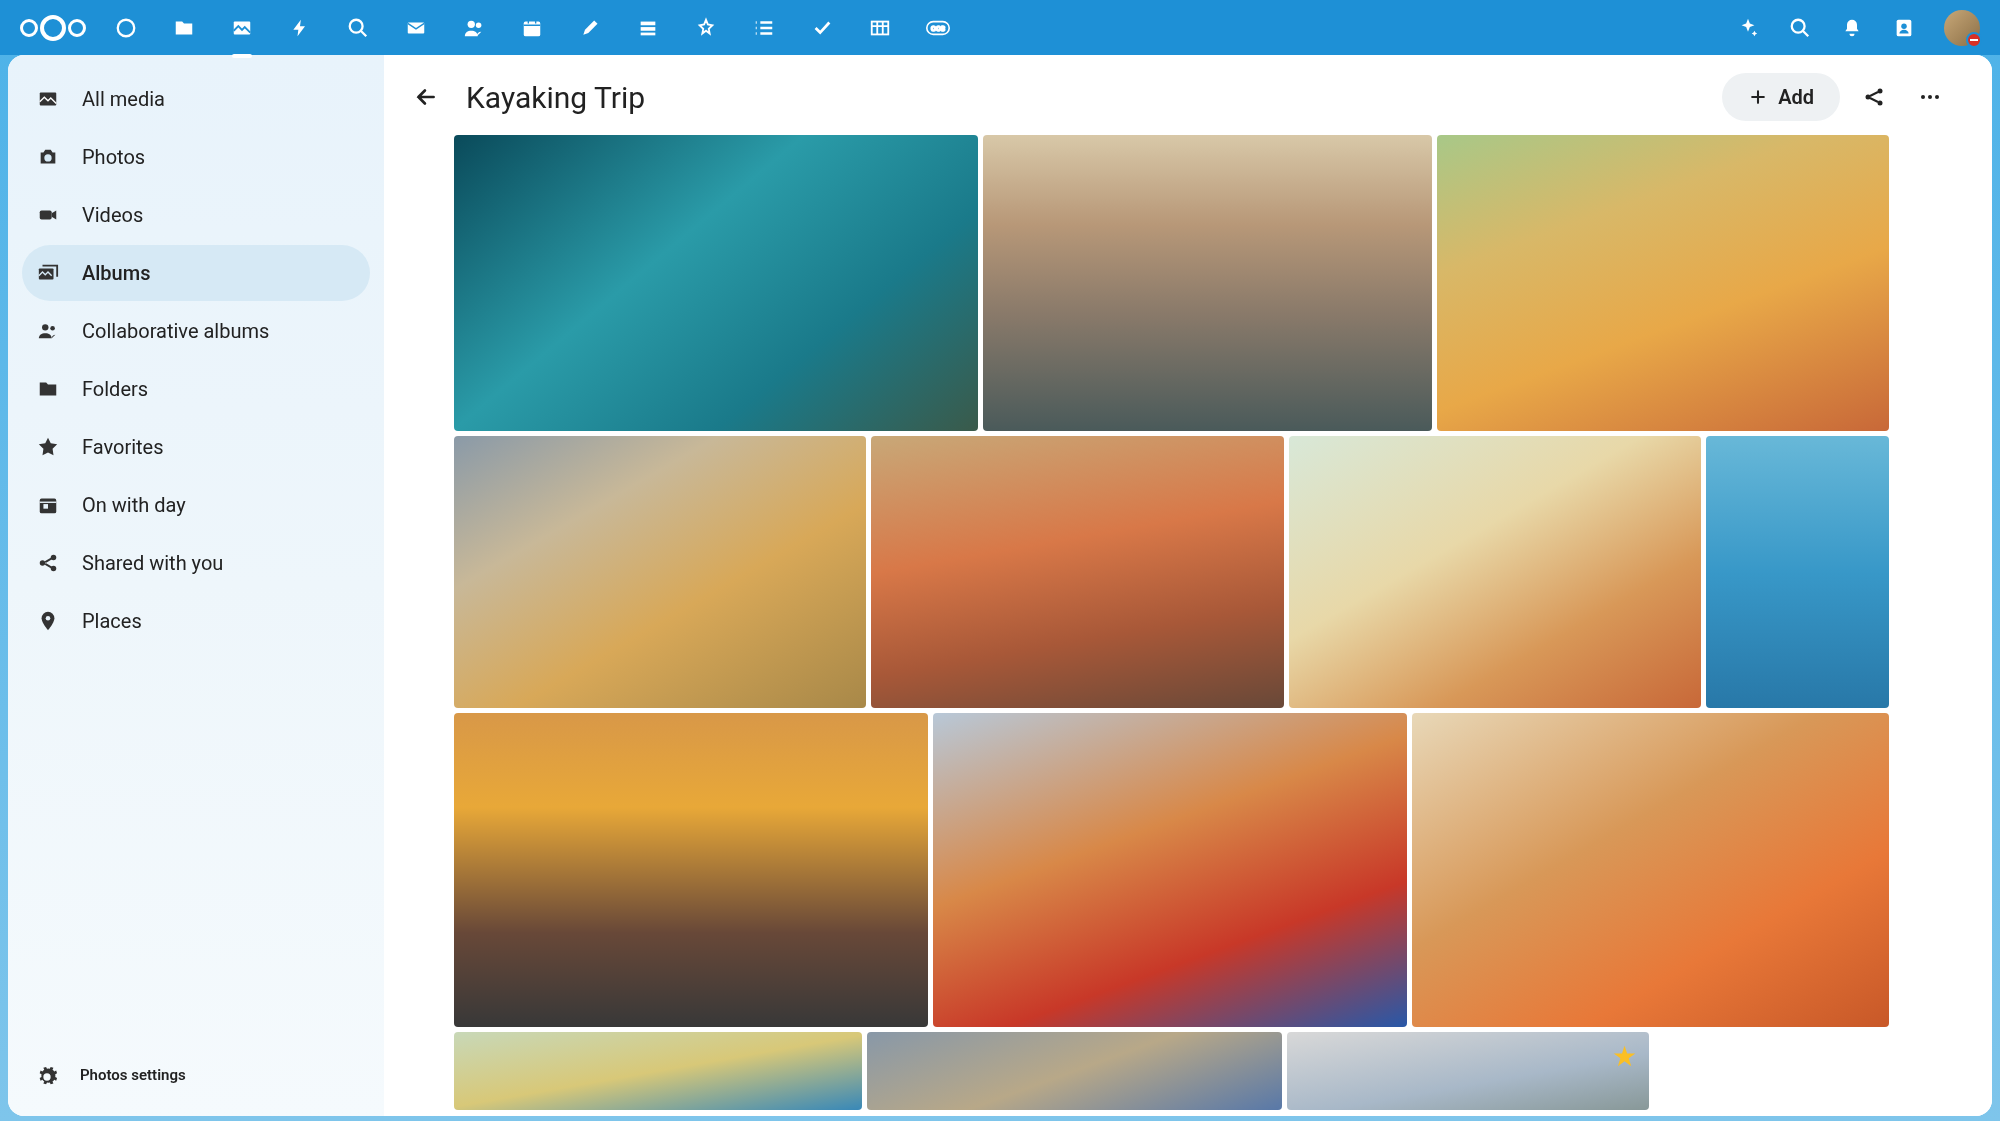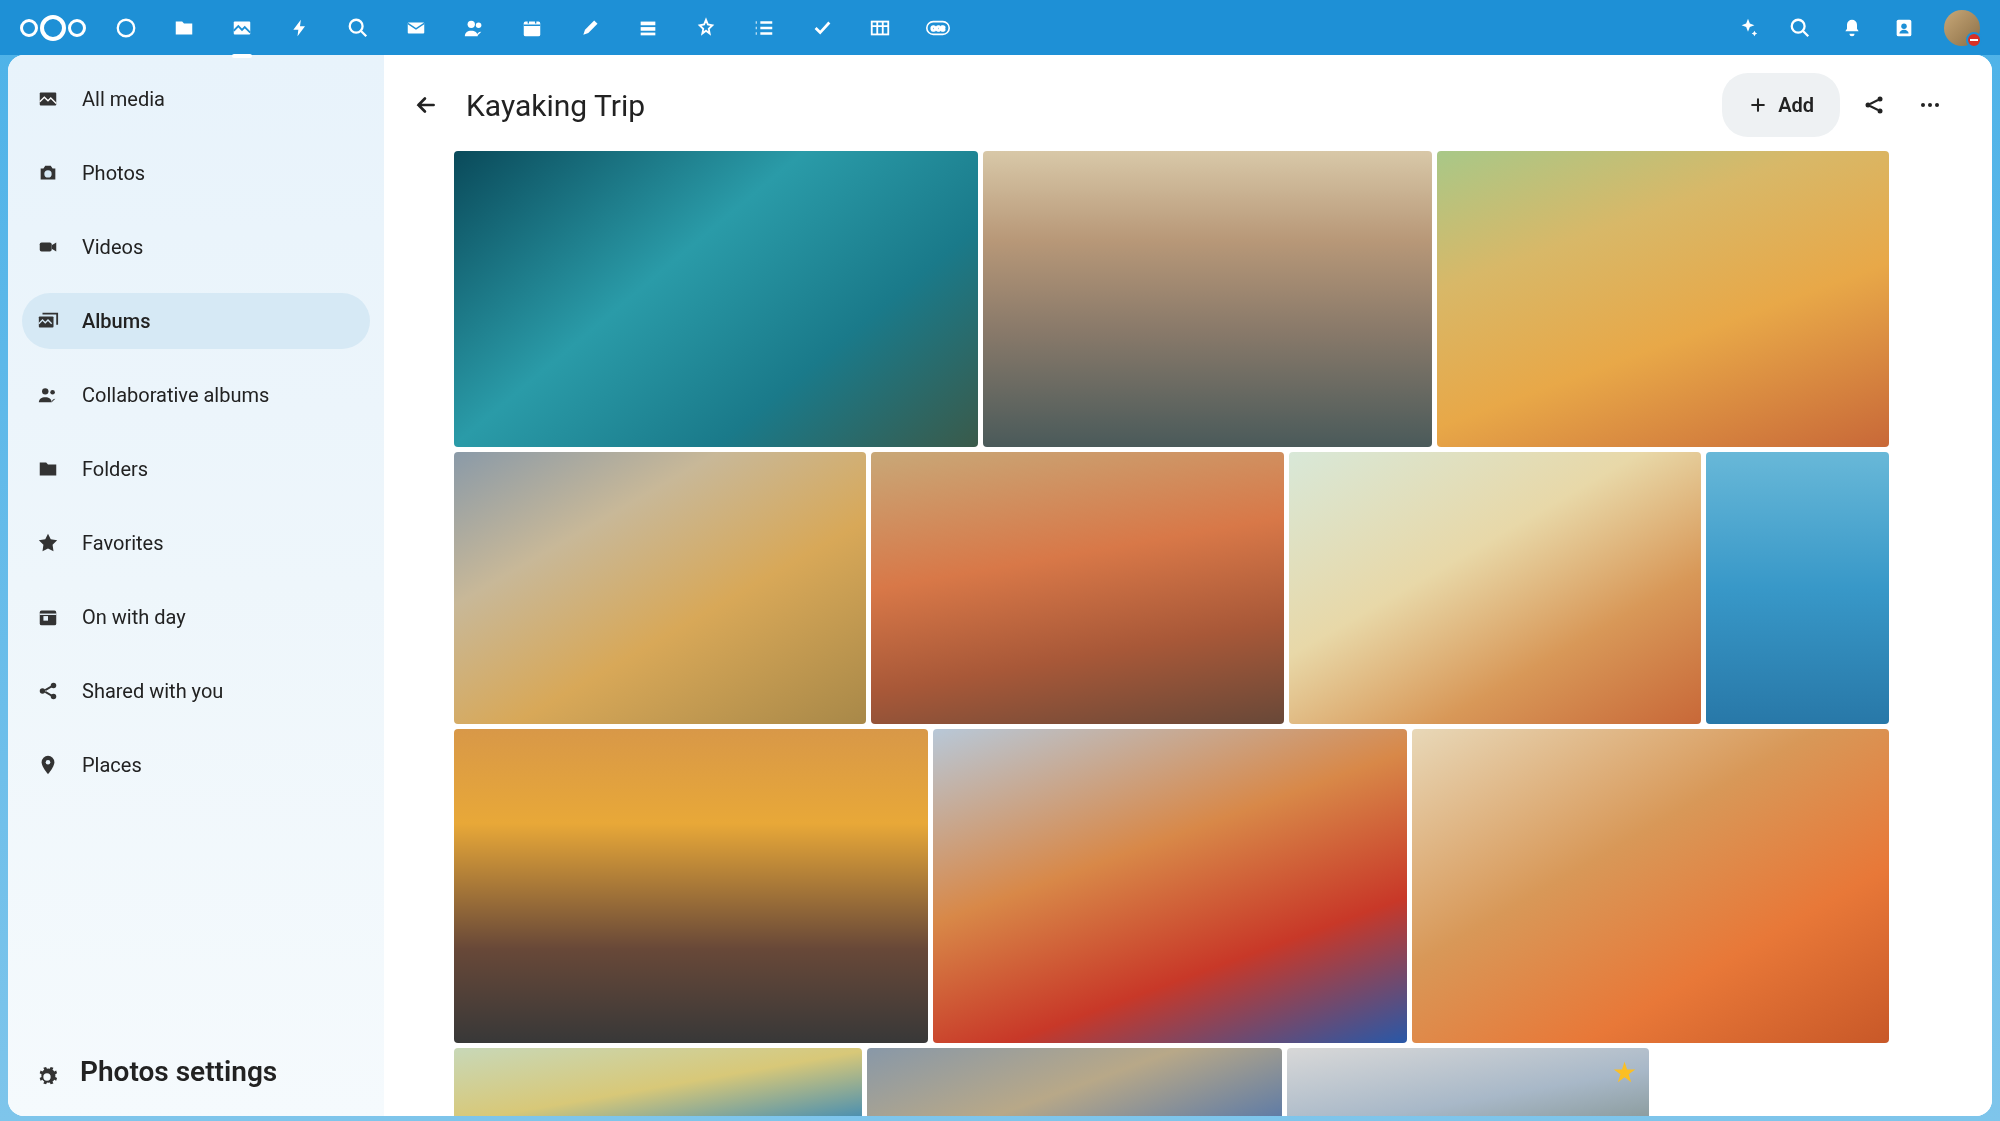--- a/index.html
+++ b/index.html
@@ -100,21 +100,21 @@
   width: 376px;
   background: linear-gradient(180deg, #e8f3fb 0%, #eef6fb 50%, #f5fafd 100%);
   display: flex;
   flex-direction: column;
   padding: 10px 14px;
 }
 .sidebar-list {
   flex: 1;
   display: flex;
   flex-direction: column;
-  gap: 18px;
+  gap: 2px;
   padding-top: 6px;
 }
 .sidebar-item {
   display: flex;
   align-items: center;
   gap: 22px;
   padding: 16px 14px;
   border-radius: 28px;
   cursor: pointer;
   color: #222;
@@ -127,25 +127,25 @@
 .sidebar-item .sb-icon {
   width: 24px;
   height: 24px;
   display: flex;
   align-items: center;
   justify-content: center;
   color: #333;
 }
 .sidebar-footer {
   display: flex;
-  align-items: flex-end;
+  align-items: flex-start;
   gap: 22px;
   padding: 18px 14px;
   cursor: pointer;
-  font-size: 28px;
+  font-size: 15px;
   font-weight: 600;
   color: #222;
 }
 .content {
   flex: 1;
   background: #fff;
   display: flex;
   flex-direction: column;
   overflow: hidden;
 }
@@ -175,21 +175,21 @@
   display: flex;
   gap: 12px;
   align-items: center;
 }
 .add-btn {
   display: flex;
   align-items: center;
   gap: 10px;
   background: #eef1f3;
   border-radius: 26px;
-  padding: 20px 26px;
+  padding: 12px 26px;
   cursor: pointer;
   font-size: 20px;
   font-weight: 600;
   color: #222;
 }
 .icon-btn {
   width: 44px;
   height: 44px;
   display: flex;
   align-items: center;

